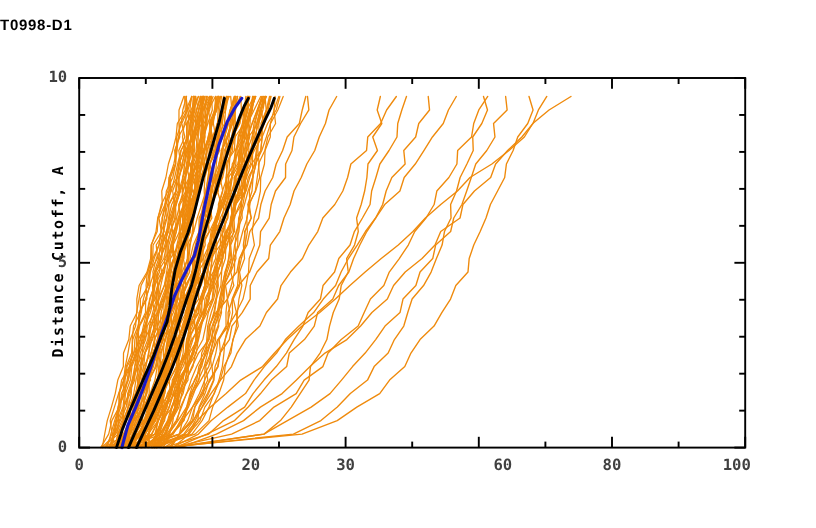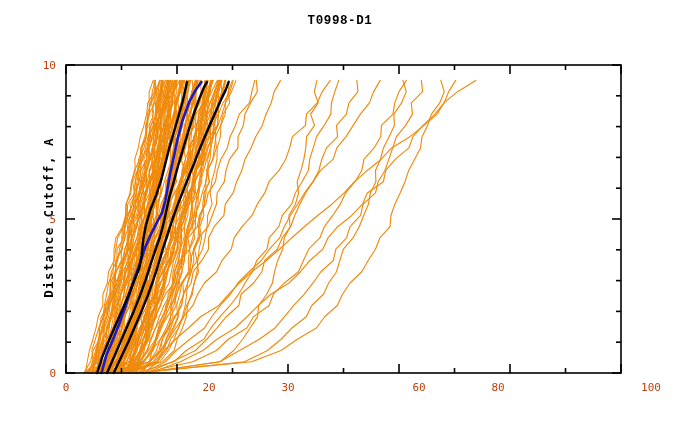--- a/index.html
+++ b/index.html
@@ -25,26 +25,26 @@
     left: 0; top: 0;
     width: 680px;
     height: 440px;
     display: block;
   }
   .chart-title {
     position: absolute;
     left: 0;
     top: 14px;
     width: 680px;
-    text-align: center;
+    text-align: left;
     font-size: 12.5px;
     font-weight: bold;
     letter-spacing: 0.6px;
     color: #000000;
-    font-family: Liberation Mono, monospace;
+    font-family: Liberation Sans, sans-serif;
   }
   .x-axis-label {
     position: absolute;
     left: 0;
     top: 402px;
     width: 680px;
     text-align: center;
     font-size: 12.5px;
     font-weight: bold;
     letter-spacing: 1.4px;
@@ -60,23 +60,23 @@
     font-size: 12.5px;
     font-weight: bold;
     letter-spacing: 1.4px;
     color: #000000;
     transform: rotate(-90deg);
     transform-origin: 50% 50%;
     font-family: "DejaVu Sans Mono", "Liberation Mono", monospace;
   }
   .tick-label {
     position: absolute;
-    font-size: 11px;
-    font-weight: normal;
-    color: #c2410c;
+    font-size: 13px;
+    font-weight: bold;
+    color: #404040;
     font-family: "DejaVu Sans Mono", "Liberation Mono", monospace;
     white-space: nowrap;
   }
   .tick-label.x {
     transform: translateX(-50%);
   }
   .tick-label.y {
     transform: translateY(-50%);
     text-align: right;
   }
@@ -267,22 +267,22 @@
   <div class="chart-title">T0998-D1</div>
 
 
   <div class="y-axis-label">Distance Cutoff, A</div>
 
   <div id="xtick-labels">
       <div class="tick-label x" style="left: 66px; top: 381px;">0</div>
       <div class="tick-label x" style="left: 177px; top: 381px; margin-left: 32px;">20</div>
       <div class="tick-label x" style="left: 288px; top: 381px;">30</div>
       <div class="tick-label x" style="left: 399px; top: 381px; margin-left: 20px;">60</div>
-      <div class="tick-label x" style="left: 498px; top: 381px;">80</div>
-      <div class="tick-label x" style="left: 651px; top: 381px;">100</div>
+      <div class="tick-label x" style="left: 510px; top: 381px;">80</div>
+      <div class="tick-label x" style="left: 614px; top: 381px;">100</div>
     </div>
   <div id="ytick-labels">
       <div class="tick-label y" style="left: 0px; width: 56px; top: 373px;">0</div>
       <div class="tick-label y" style="left: 0px; width: 56px; top: 219px;">5</div>
       <div class="tick-label y" style="left: 0px; width: 56px; top: 65px;">10</div>
     </div>
 
 </div>
 
 </body></html>

